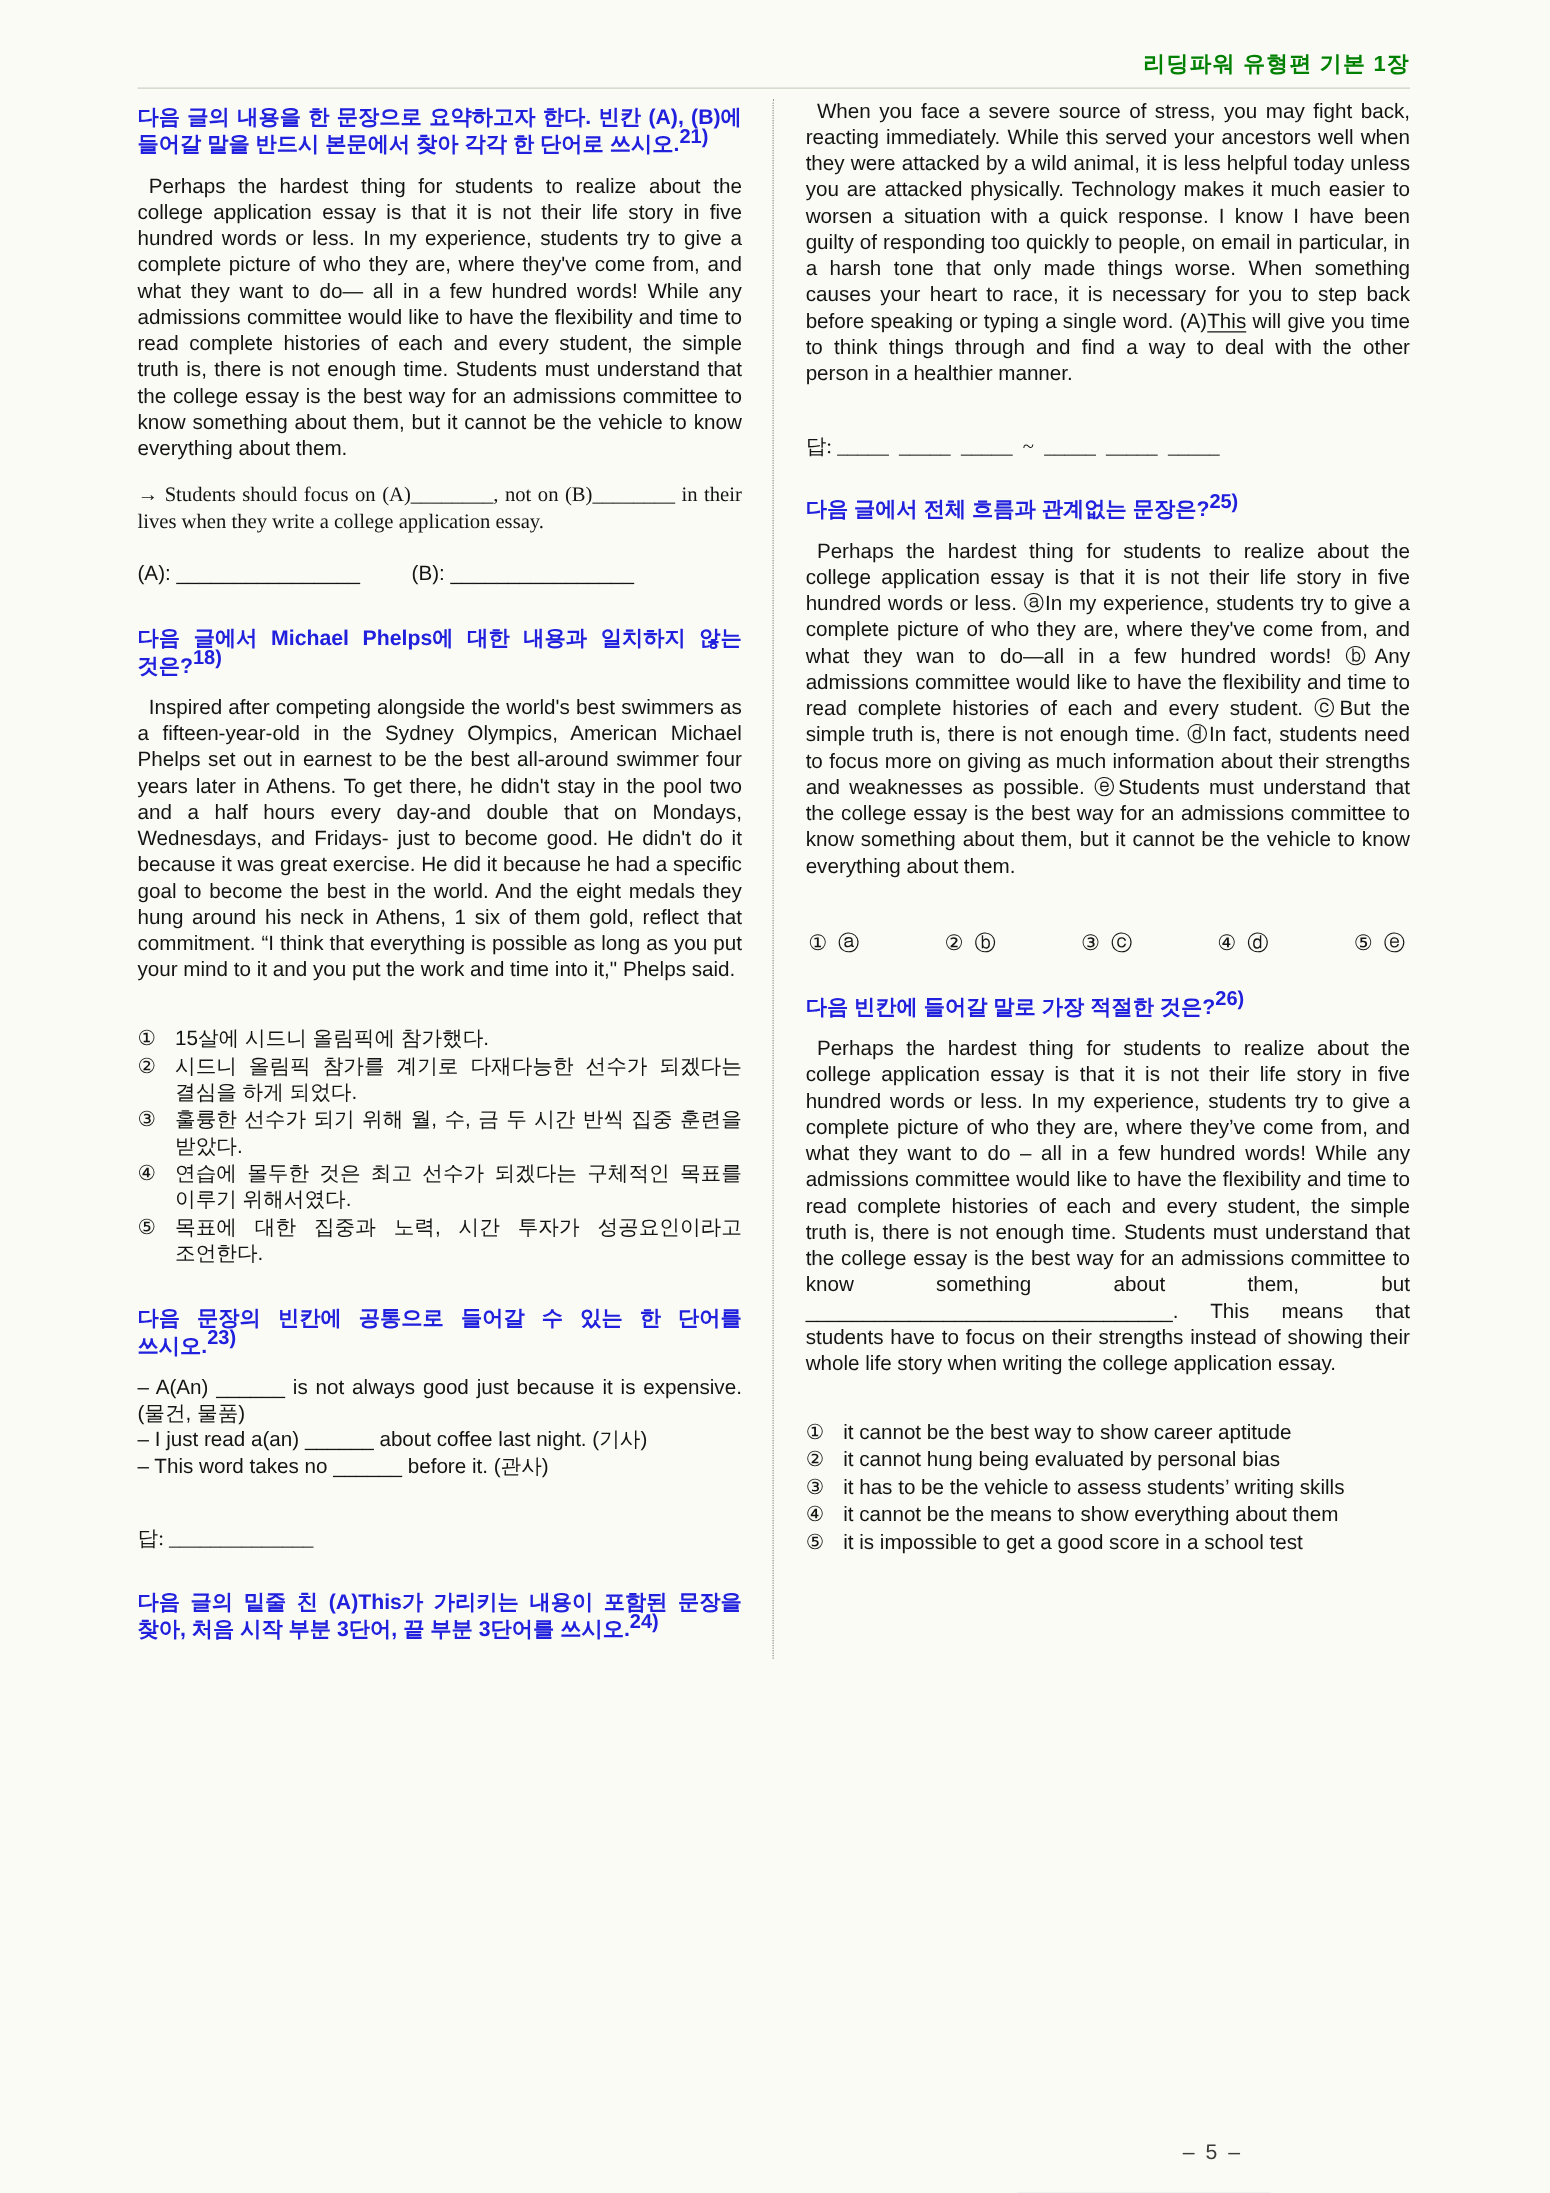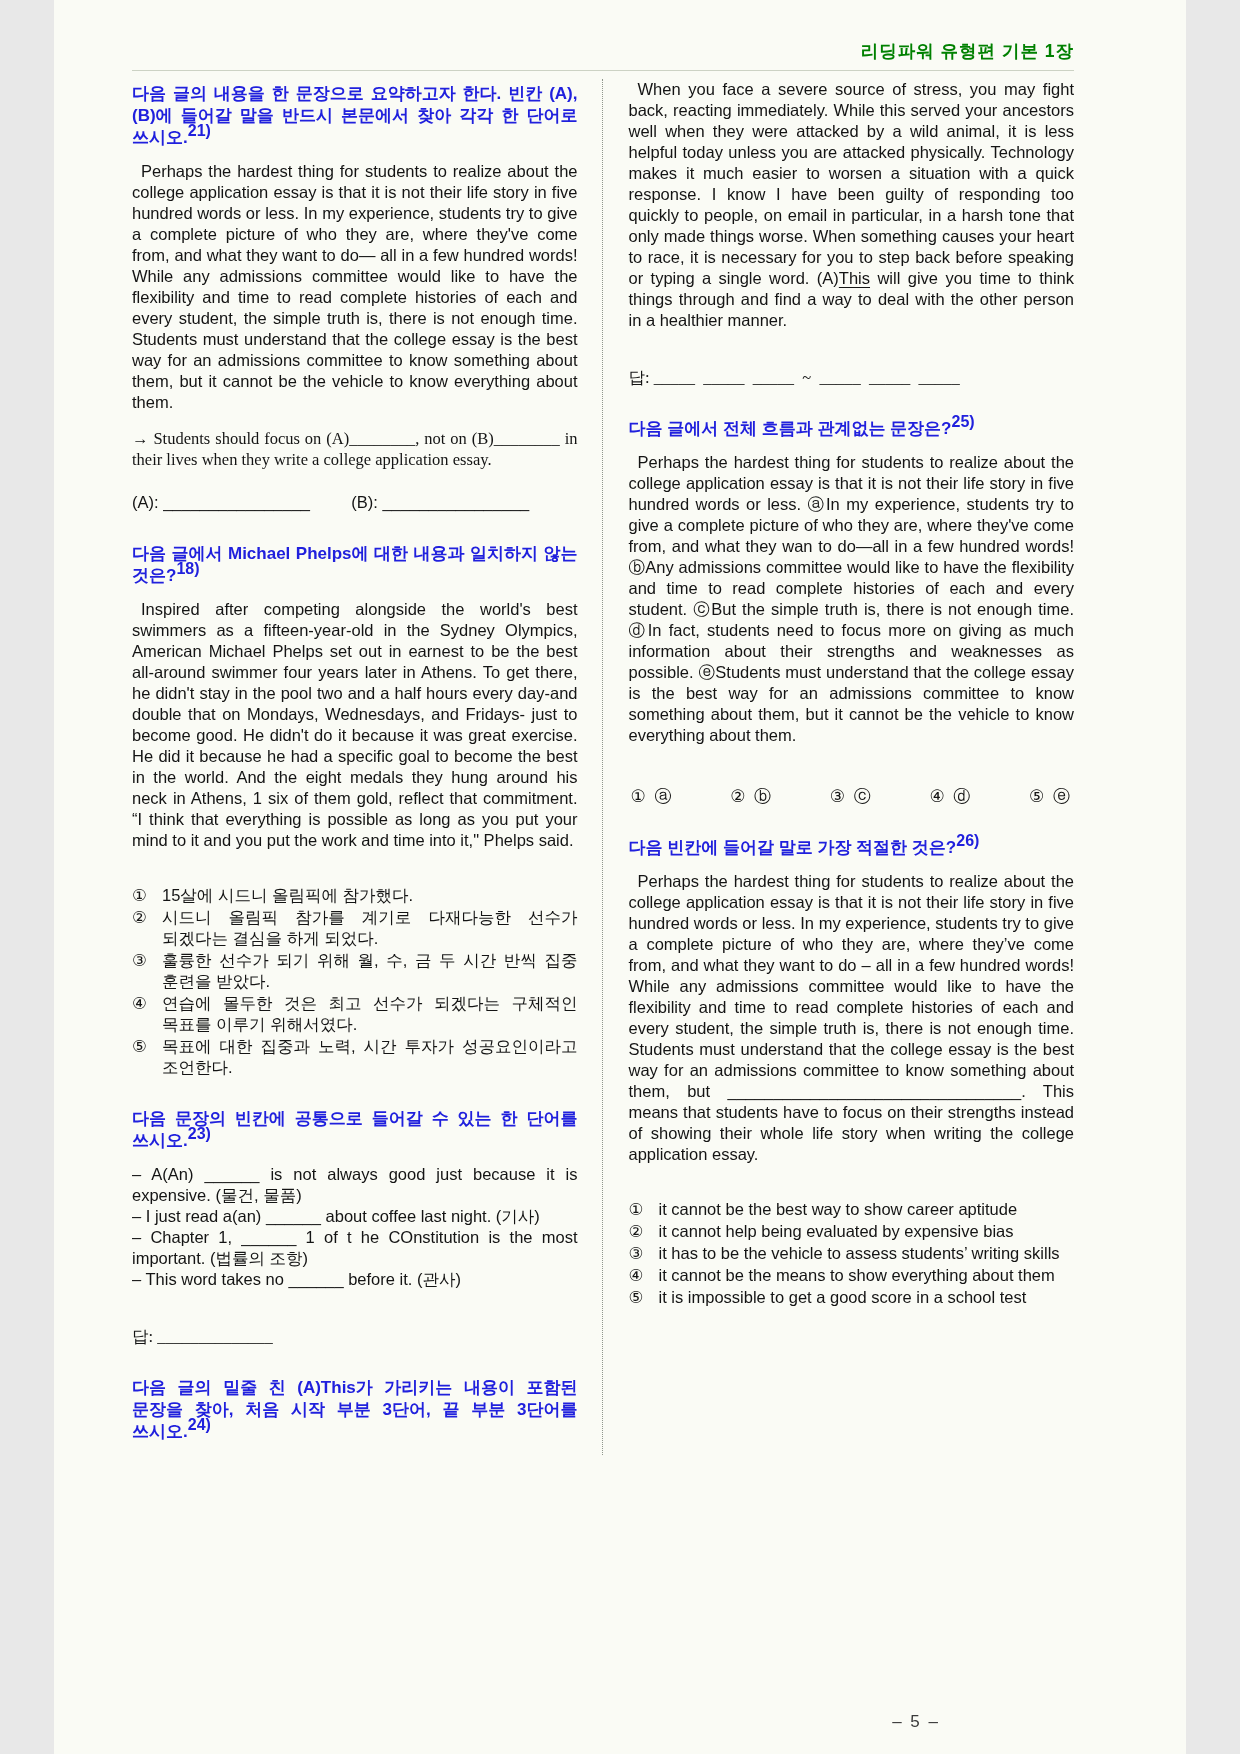--- a/index.html
+++ b/index.html
@@ -1,22 +1,22 @@
 <!DOCTYPE html>
 <html><head>
 <meta charset="utf-8">
 <style>
   html,body { margin:0; padding:0; background:#e8e8e8; }
   .page {
     position:relative;
-    width:1132px; height:1754px;
+    width:1240px; height:1754px;
     margin:0 auto;
     background:#fafbf5;
     box-sizing:border-box;
-    padding:20px 112px 0 78px;
+    padding:20px 112px 0 110px;
     font-family:"Liberation Sans","DejaVu Sans",sans-serif;
     color:#141414;
     font-size:16.5px;
     line-height:21px;
     overflow:hidden;
   }
   .hdr {
     height:42px;
     display:flex; align-items:flex-end; justify-content:flex-end;
     border-bottom:1px solid #ccd2c4;
@@ -102,21 +102,20 @@
               <span class="opt-text">목표에 대한 집중과 노력, 시간 투자가 성공요인이라고 조언한다.</span>
             </div>
         </div>
       </section>
 
       <section>
         <h3 class="q-title"><span>다음 문장의 빈칸에 공통으로 들어갈 수 있는 한 단어를 쓰시오.</span><sup class="ref">23)</sup></h3>
         <div class="items">
           <p class="q23-item">– A(An) ______ is not always good just because it is expensive. (물건, 물품)</p>
           <p class="q23-item">– I just read a(an) ______ about coffee last night. (기사)</p>
-          <p class="q23-item">– Chapter 1, ______ 1 of t he COnstitution is the most important. (법률의 조항)</p>
           <p class="q23-item">– This word takes no ______ before it. (관사)</p>
         </div>
         <p class="answer-line gap-lg">답: ______________</p>
       </section>
 
       <section>
         <h3 class="q-title"><span>다음 글의 밑줄 친 (A)This가 가리키는 내용이 포함된 문장을 찾아, 처음 시작 부분 3단어, 끝 부분 3단어를 쓰시오.</span><sup class="ref">24)</sup></h3>
       </section>
 
     </div>
@@ -143,21 +142,21 @@
       <section>
         <h3 class="q-title"><span>다음 빈칸에 들어갈 말로 가장 적절한 것은?</span><sup class="ref">26)</sup></h3>
         <p class="passage">Perhaps the hardest thing for students to realize about the college application essay is that it is not their life story in five hundred words or less. In my experience, students try to give a complete picture of who they are, where they’ve come from, and what they want to do – all in a few hundred words! While any admissions committee would like to have the flexibility and time to read complete histories of each and every student, the simple truth is, there is not enough time. Students must understand that the college essay is the best way for an admissions committee to know something about them, but ________________________________. This means that students have to focus on their strengths instead of showing their whole life story when writing the college application essay.</p>
         <div class="opt-list">
           <div class="opt">
               <span class="opt-marker">①</span>
               <span class="opt-text">it cannot be the best way to show career aptitude</span>
             </div>
           <div class="opt">
               <span class="opt-marker">②</span>
-              <span class="opt-text">it cannot help being evaluated by expensive bias</span>
+              <span class="opt-text">it cannot hung being evaluated by personal bias</span>
             </div>
           <div class="opt">
               <span class="opt-marker">③</span>
               <span class="opt-text">it has to be the vehicle to assess students’ writing skills</span>
             </div>
           <div class="opt">
               <span class="opt-marker">④</span>
               <span class="opt-text">it cannot be the means to show everything about them</span>
             </div>
           <div class="opt">

